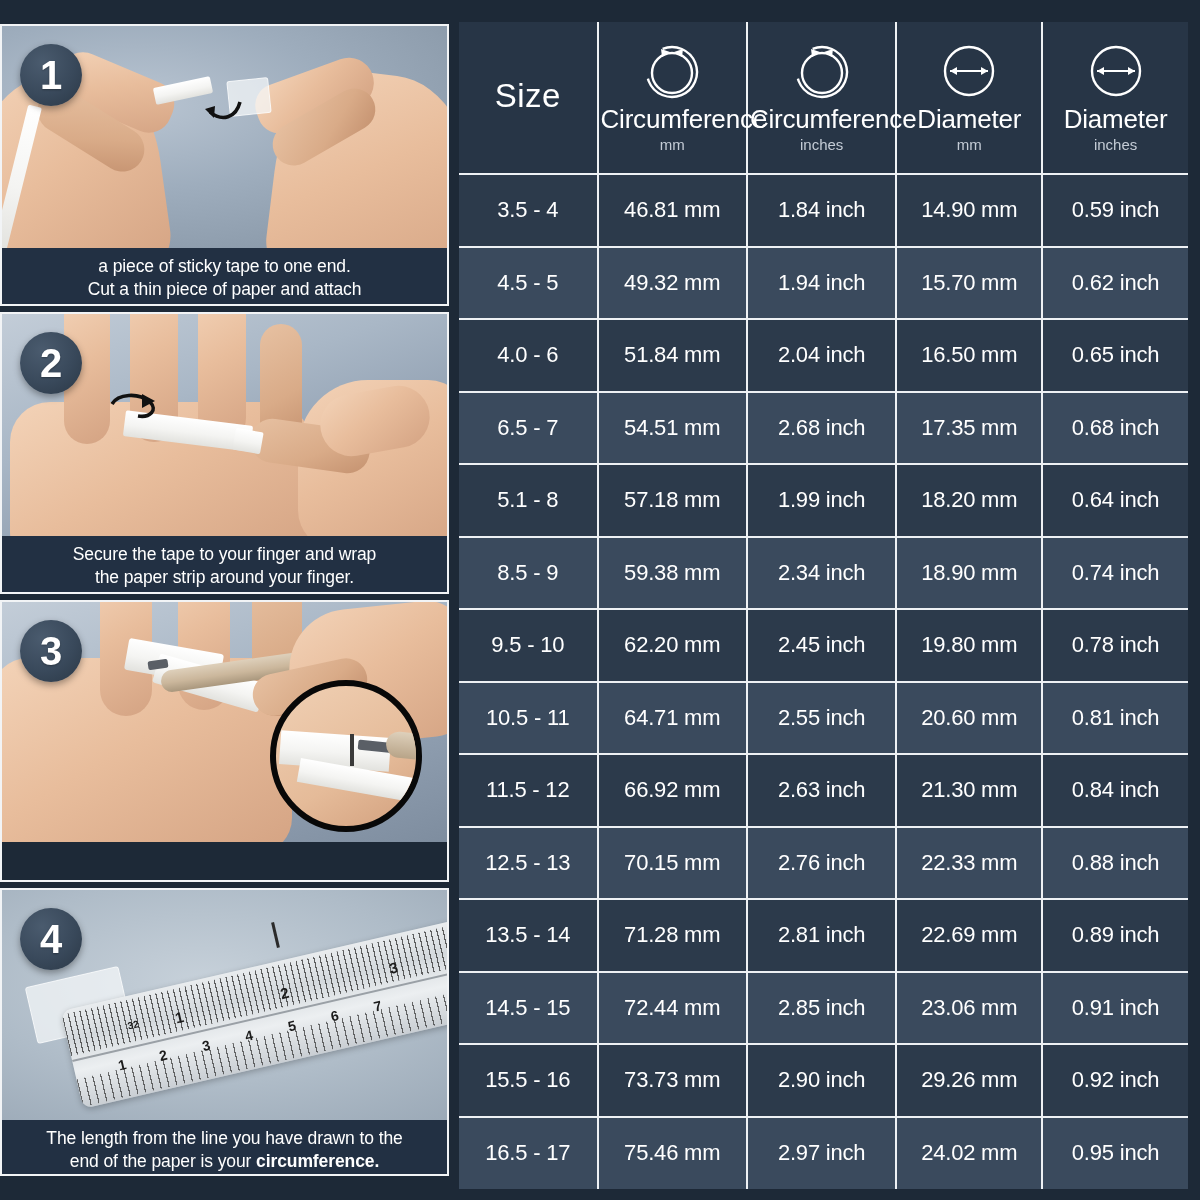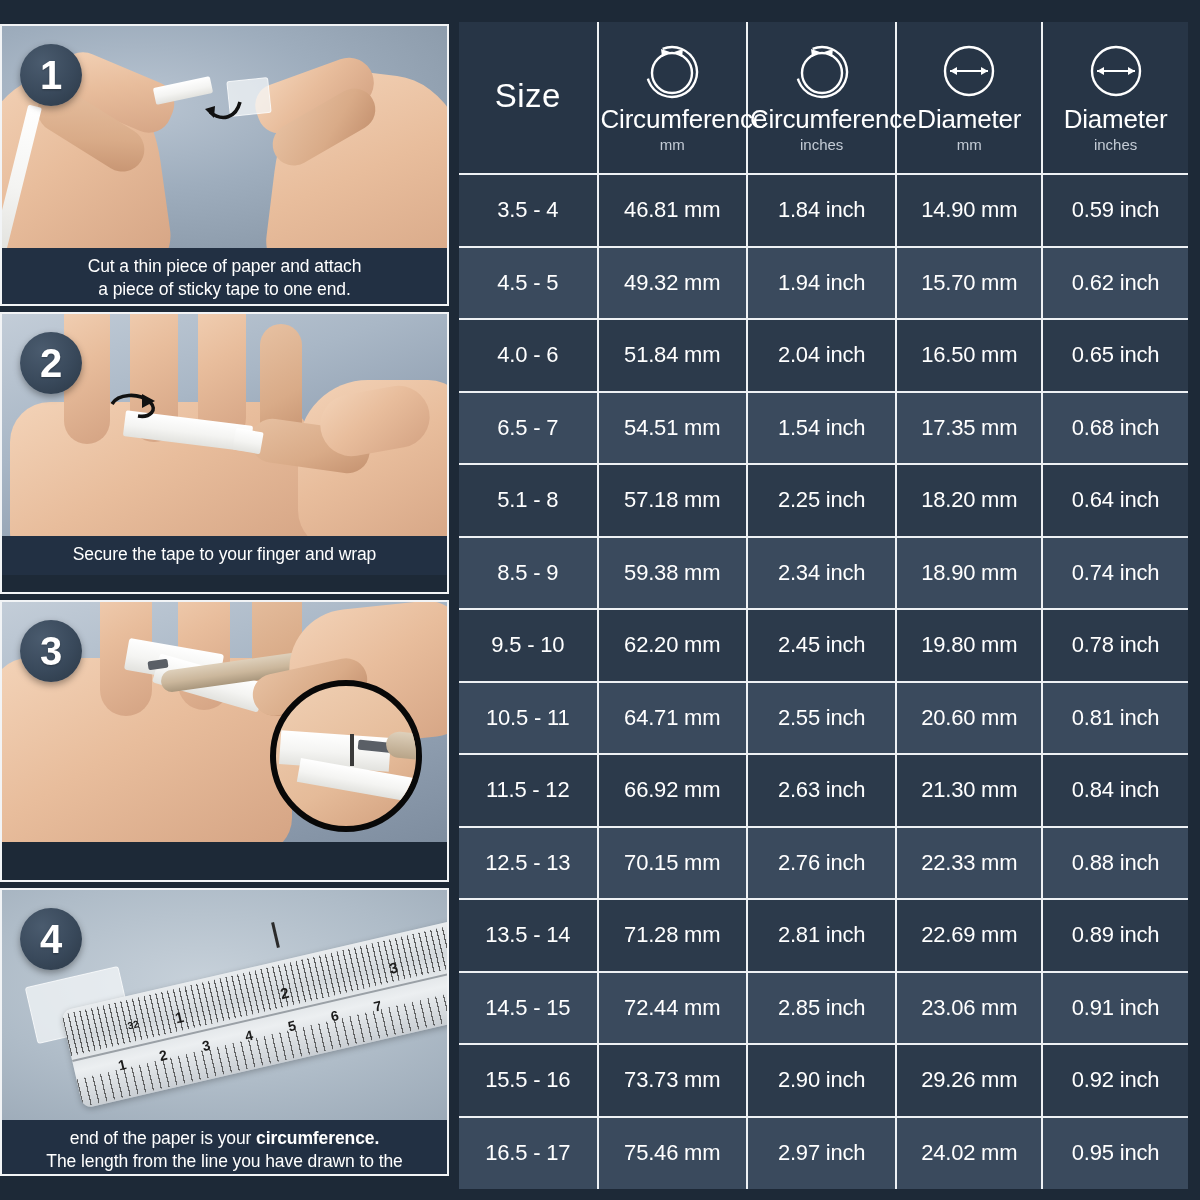--- a/index.html
+++ b/index.html
@@ -104,22 +104,22 @@
         <div class="skin" style="left:252px; top:44px; width:122px; height:50px; border-radius:26px 30px 30px 26px; transform:rotate(-20deg);"></div>
         <div class="skin-d" style="left:266px; top:80px; width:112px; height:42px; border-radius:22px; transform:rotate(-30deg);"></div>
         <div class="tape" style="left:226px; top:53px; width:42px; height:36px; border-radius:3px; transform:rotate(-6deg);"></div>
 
         <svg style="position:absolute; left:196px; top:62px;" width="46" height="40" viewBox="0 0 46 40">
           <path d="M42 14 C38 30 24 34 12 24" stroke="#111" stroke-width="3.5" fill="none"></path>
           <path d="M16 30 L7 21 L17 18 Z" fill="#111"></path>
         </svg>
       </div>
       <div class="caption">
+        <div>a piece of sticky tape to one end.</div>
         <div>Cut a thin piece of paper and attach</div>
-        <div>a piece of sticky tape to one end.</div>
       </div>
     </div>
 
     <div class="step-panel" style="top:312px; height:282px;">
       <div class="photo" style="height:222px;">
         <div class="bg-grad2"></div>
         <div class="badge">2</div>
 
         <div class="skin" style="left:8px; top:88px; width:300px; height:160px; border-radius:40px 40px 30px 30px;"></div>
         <div class="skin" style="left:62px; top:-20px; width:46px; height:150px; border-radius:24px;"></div>
@@ -134,20 +134,21 @@
         <div class="paper" style="left:122px; top:104px; width:128px; height:26px; transform:rotate(7deg); border-radius:2px;"></div>
         <div class="paper" style="left:232px; top:116px; width:28px; height:22px; transform:rotate(10deg); border-radius:2px;"></div>
 
         <svg style="position:absolute; left:106px; top:76px;" width="60" height="36" viewBox="0 0 60 36">
           <path d="M4 14 C10 4 30 2 42 12 C50 20 42 28 30 26" stroke="#111" stroke-width="3.6" fill="none"></path>
           <path d="M34 4 L47 11 L34 18 Z" fill="#111"></path>
         </svg>
       </div>
       <div class="caption">
         <div>Secure the tape to your finger and wrap</div>
+        <div>the paper strip around your finger.</div>
       </div>
     </div>
 
     <div class="step-panel" style="top:600px; height:282px;">
       <div class="photo" style="height:240px;">
         <div class="bg-grad2"></div>
         <div class="badge">3</div>
 
         <div class="skin" style="left:-10px; top:56px; width:300px; height:196px; border-radius:36px;"></div>
         <div class="skin" style="left:98px; top:-36px; width:52px; height:150px; border-radius:26px;"></div>
@@ -213,24 +214,24 @@
             <span style="position:absolute; left:86px;">2</span>
             <span style="position:absolute; left:130px;">3</span>
             <span style="position:absolute; left:174px;">4</span>
             <span style="position:absolute; left:218px;">5</span>
             <span style="position:absolute; left:262px;">6</span>
             <span style="position:absolute; left:306px;">7</span>
           </div>
         </div>
       </div>
       <div class="caption">
+        <div>The length from the line you have drawn to the</div>
         <div>
           <span>end of the paper is your </span><b>circumference.</b>
         </div>
-        <div>The length from the line you have drawn to the</div>
       </div>
     </div>
   </div>
 
   <div id="table-wrap">
     <table>
       <thead>
         <tr>
           <th style="width:19%;margin-left:8px;">
             <div class="size-head">Size</div>
@@ -303,28 +304,28 @@
           <tr>
             <td>4.0 - 6</td>
             <td>51.84 mm</td>
             <td>2.04 inch</td>
             <td>16.50 mm</td>
             <td>0.65 inch</td>
           </tr>
           <tr>
             <td>6.5 - 7</td>
             <td>54.51 mm</td>
-            <td>1.54 inch</td>
+            <td>2.68 inch</td>
             <td>17.35 mm</td>
             <td>0.68 inch</td>
           </tr>
           <tr>
             <td>5.1 - 8</td>
             <td>57.18 mm</td>
-            <td>2.25 inch</td>
+            <td>1.99 inch</td>
             <td>18.20 mm</td>
             <td>0.64 inch</td>
           </tr>
           <tr>
             <td>8.5 - 9</td>
             <td>59.38 mm</td>
             <td>2.34 inch</td>
             <td>18.90 mm</td>
             <td>0.74 inch</td>
           </tr>

